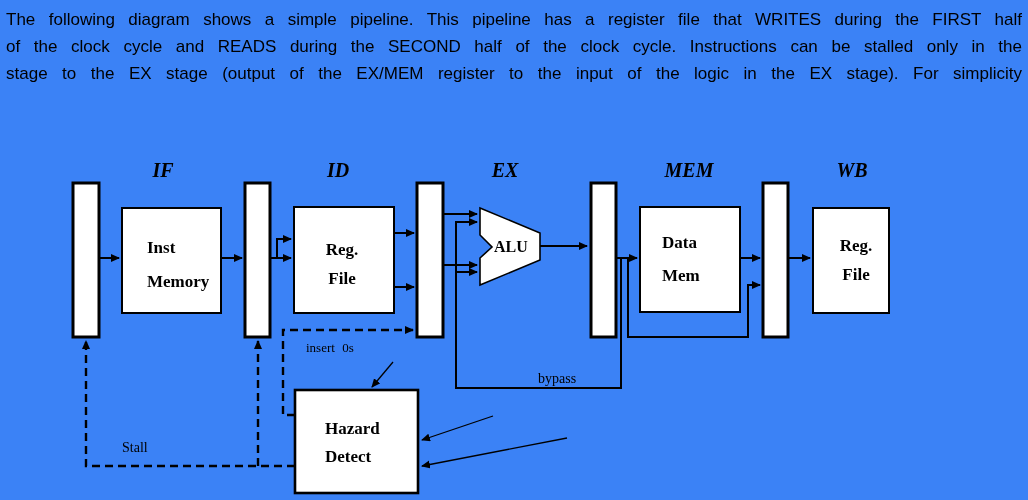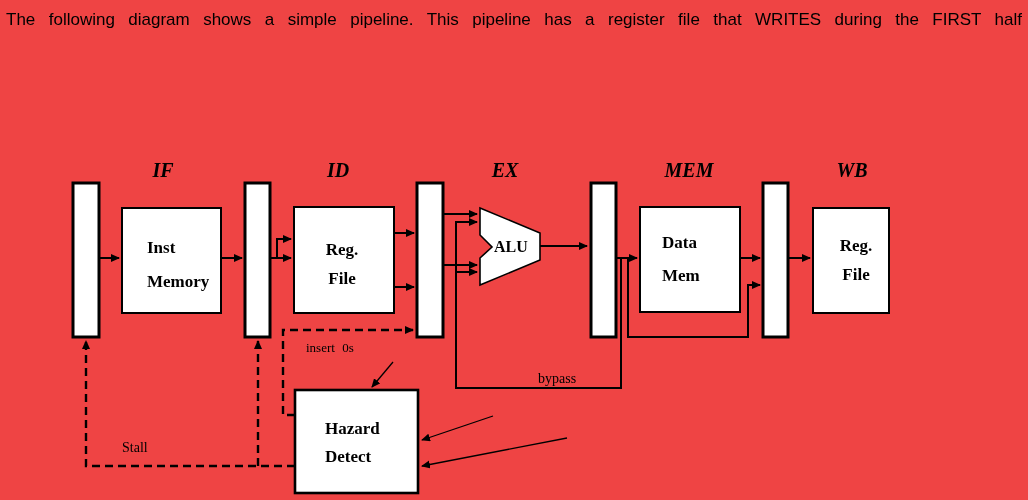--- a/index.html
+++ b/index.html
@@ -1,16 +1,16 @@
 <!DOCTYPE html>
 <html><head>
 <meta charset="utf-8">
 <style>
   html,body{margin:0;padding:0;background:#fff;}
-  #page{position:relative;width:1028px;height:500px;background:#ef4444;overflow:hidden;
+  #page{position:relative;width:1028px;height:500px;background:#3b82f6;overflow:hidden;
         font-family:"Liberation Sans",sans-serif;}
   #intro{position:absolute;left:6px;top:6px;width:1016px;color:#000;
          font-size:17px;line-height:27px;}
   .intro-line{text-align:justify;text-align-last:justify;white-space:normal;}
   .intro-line.last{text-align-last:left;}
   #fig{position:absolute;left:0;top:0;width:1028px;height:500px;}
   
   .reg{fill:#fff;stroke:#000;stroke-width:3;}
   .box{fill:#fff;stroke:#000;stroke-width:2;}
   .hazbox{fill:#fff;stroke:#000;stroke-width:2.6;}
@@ -26,20 +26,22 @@
   .note-label{font-family:"Liberation Serif",serif;font-size:14px;fill:#000;}
   .note-sm{font-family:"Liberation Serif",serif;font-size:13px;fill:#000;word-spacing:4px;}
 </style>
 </head>
 <body>
 
 <div id="page">
 
   <div id="intro">
     <div class="intro-line">The following diagram shows a simple pipeline. This pipeline has a register file that WRITES during the FIRST half</div>
+    <div class="intro-line">of the clock cycle and READS during the SECOND half of the clock cycle. Instructions can be stalled only in the</div>
+    <div class="intro-line">stage to the EX stage (output of the EX/MEM register to the input of the logic in the EX stage). For simplicity</div>
   </div>
 
   <svg id="fig" viewBox="0 0 1028 500">
     <defs>
       <marker id="arr" markerUnits="userSpaceOnUse" markerWidth="10" markerHeight="9" refX="8" refY="4" orient="auto">
         <path d="M0,0 L9,4 L0,8 Z" fill="#000"></path>
       </marker>
     </defs>
 
     <g>

